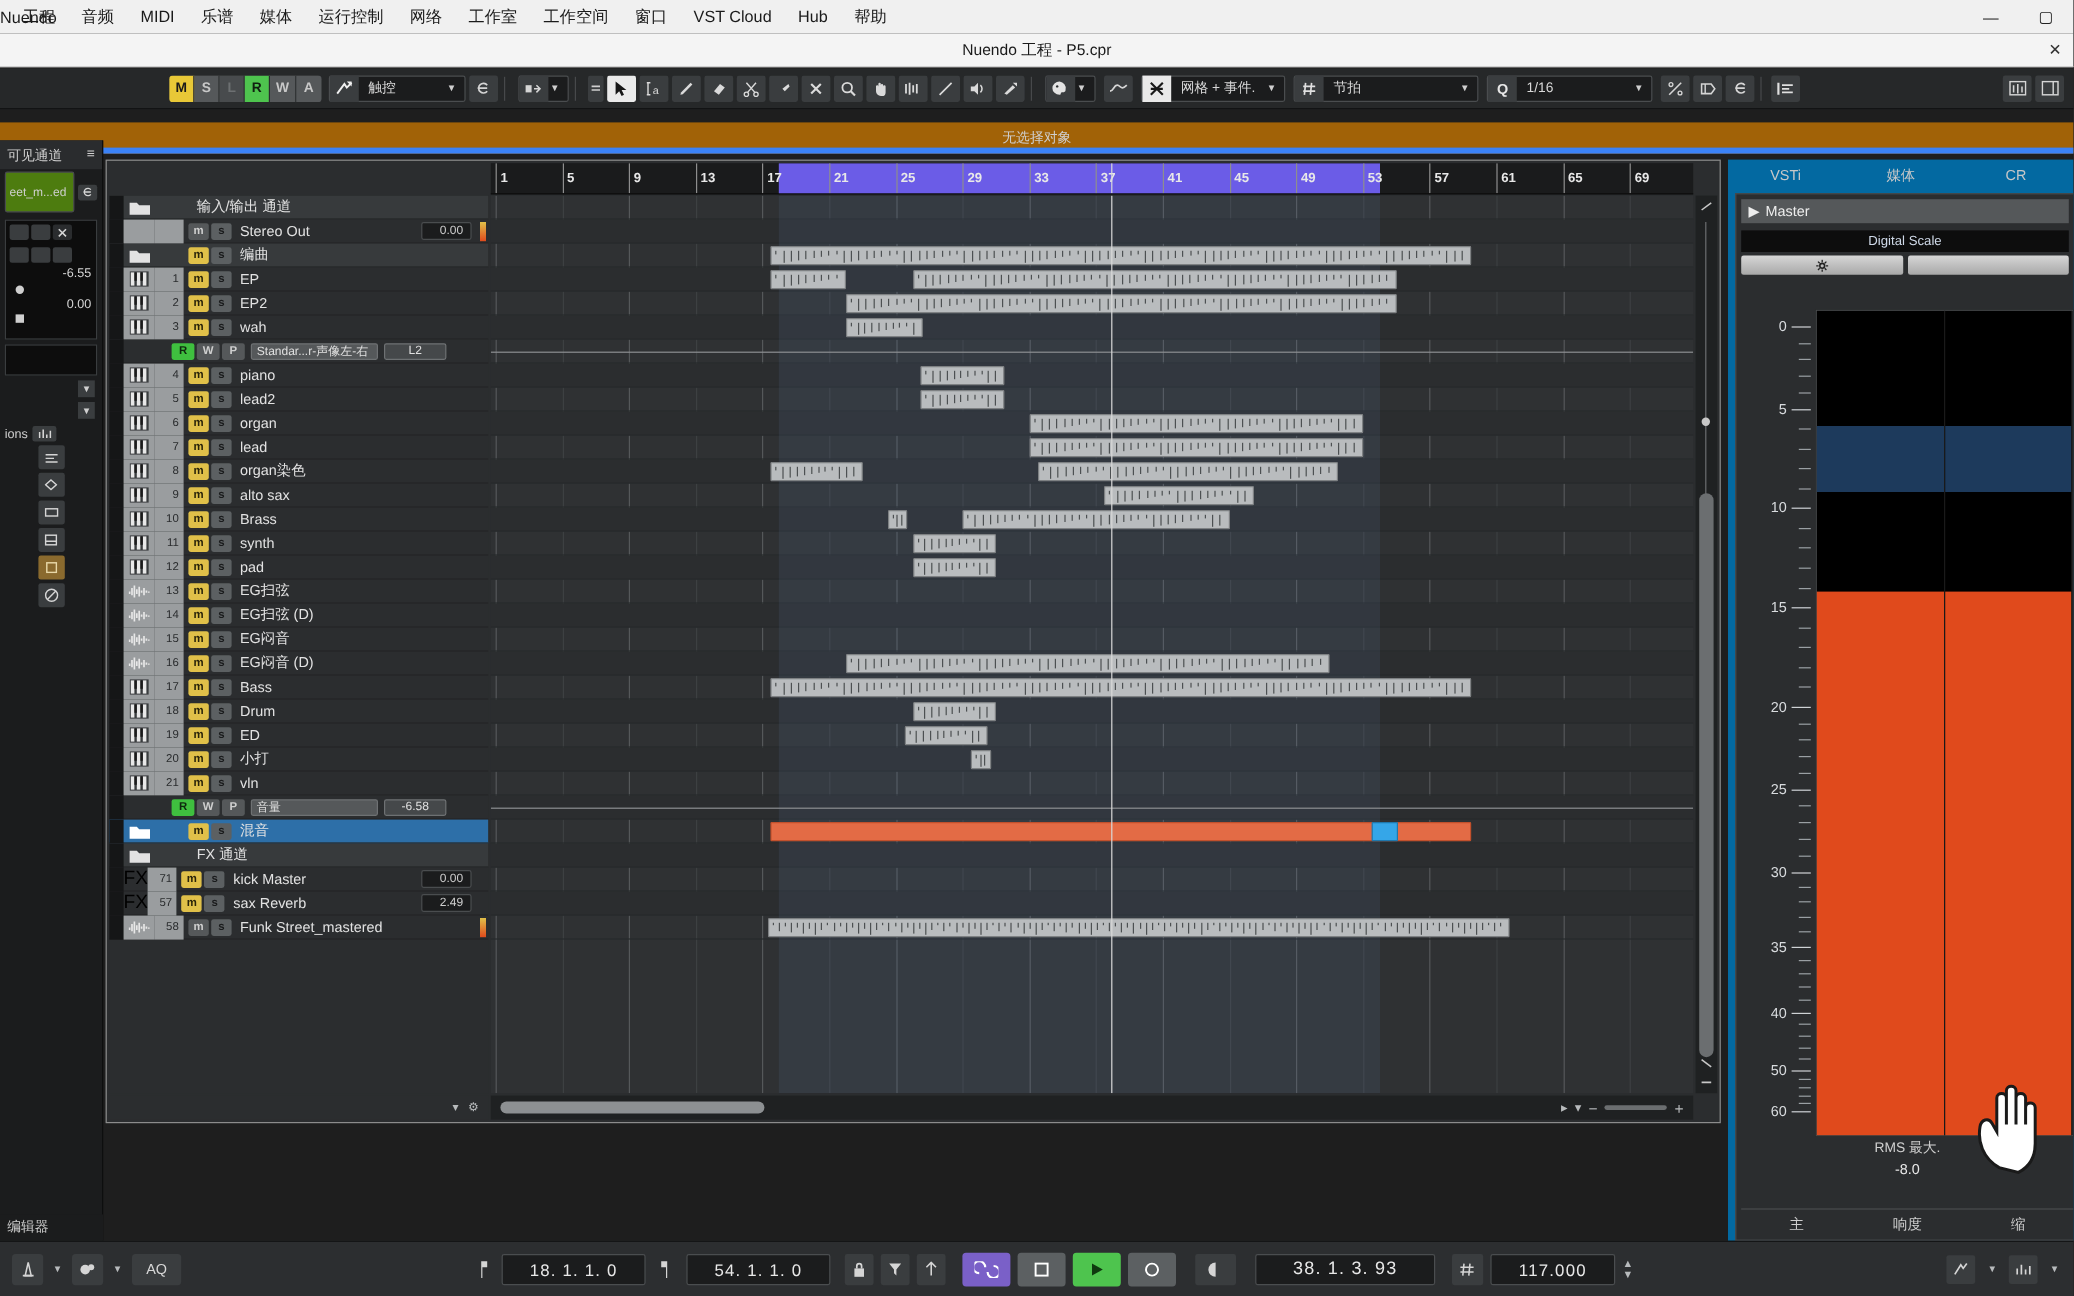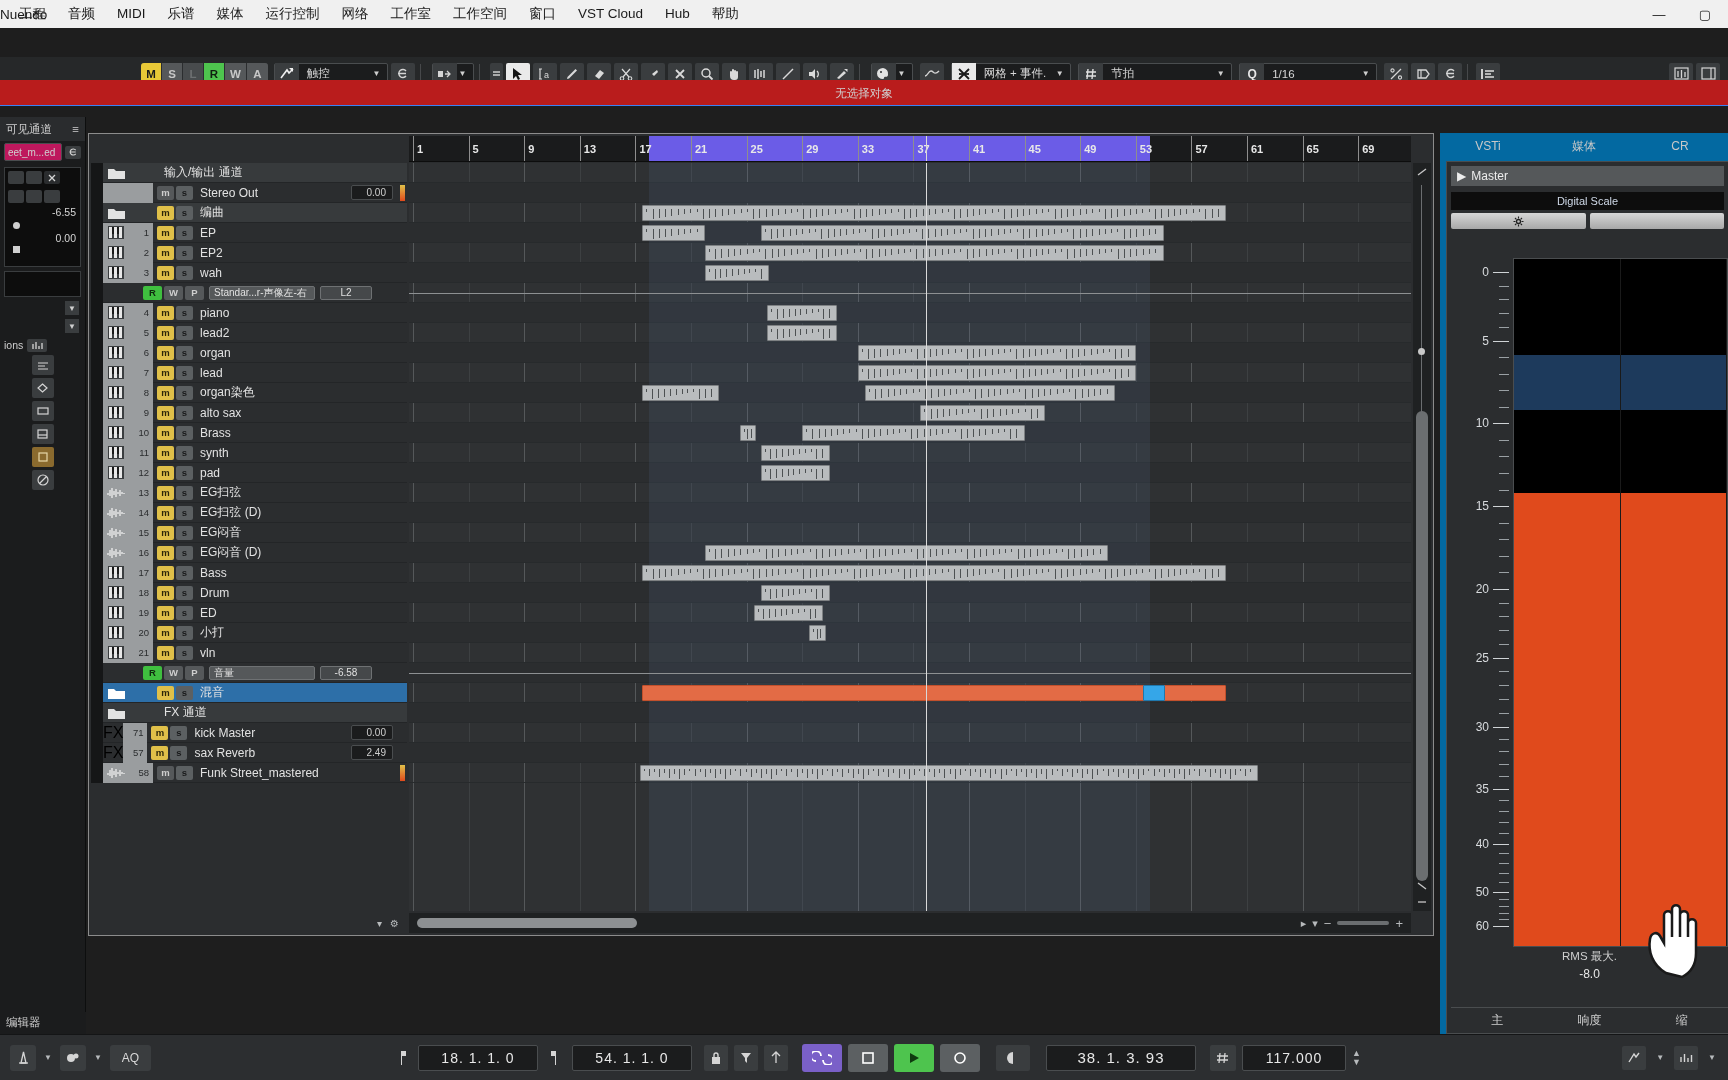--- a/index.html
+++ b/index.html
@@ -47,22 +47,22 @@
   .tcombo .lbl{ font-size:11.5px; color:#d8d8d8; padding:0 8px; white-space:nowrap; }
   .tcombo .arw{ width:16px; text-align:center; font-size:8px; color:#cfcfcf; padding-right:5px;}
   .ibtn{ width:24px; height:22px; display:flex; align-items:center; justify-content:center;
     background:#3a3d3f; border-radius:2px; margin-left:3px; }
   .ibtn.sel{ background:#eaeaea; }
   .toolsep{ width:1px; height:20px; background:#47494b; margin:0 5px; }
 
   svg{ display:block; }
 
   
-  .infoline{ position:absolute; left:0; top:80px; width:1728px; height:26px;
-    background:#b91c1c; border-bottom:1px solid #3b82f6; }
+  .infoline{ position:absolute; left:0; top:102px; width:1728px; height:26px;
+    background:#a16207; border-bottom:5px solid #3b82f6; }
   .infoline span{ position:absolute; left:0; right:0; text-align:center; line-height:26px;
     font-size:11.5px; color:#cfcfcf; }
 
   
   .leftstrip{ position:absolute; left:0; top:117px; width:86px; bottom:46px;
     background:#1b1c1d; border-right:1px solid #0d0e0e; }
   .ls-hdr{ height:24px; display:flex; align-items:center; justify-content:space-between;
     padding:0 6px; font-size:11.5px; color:#cfcfcf; background:#2a2c2e; }
   .ls-box{ margin:4px; background:#0d0d0d; border:1px solid #3a3d3f; height:100px; position:relative;}
   .ls-row{ display:flex; gap:2px; padding:3px; }
@@ -238,20 +238,24 @@
     <div class="mi">VST Cloud</div>
     <div class="mi">Hub</div>
     <div class="mi">帮助</div>
     <div class="apptitle">Nuendo</div>
     <div class="oswinbtns">
       <div>—</div>
       <div>▢</div>
     </div>
   </div>
 
+  <div class="projbar">
+    <div class="t">Nuendo 工程 - P5.cpr</div>
+    <div class="close">✕</div>
+  </div>
 
   <div class="toolbar">
     <div style="width:135px"></div>
     <div class="tgrp">
       <div class="tbtn M">M</div>
       <div class="tbtn">S</div>
       <div class="tbtn dim">L</div>
       <div class="tbtn R">R</div>
       <div class="tbtn">W</div>
       <div class="tbtn">A</div>
@@ -442,21 +446,21 @@
   <div class="infoline">
     <span>无选择对象</span>
   </div>
 
   <div class="leftstrip">
     <div class="ls-hdr">
       <span>可见通道</span>
       <span>≡</span>
     </div>
     <div style="display:flex;align-items:center;gap:3px;padding:2px 4px;">
-      <div style="flex:1;height:18px;background:#be185d;border:1px solid #4a4d4f;border-radius:2px;
+      <div style="flex:1;height:34px;background:#4d7c0f;border:1px solid #4a4d4f;border-radius:2px;
            font-size:10px;color:#d0d0d0;display:flex;align-items:center;padding:0 3px;white-space:nowrap;overflow:hidden">eet_m...ed</div>
       <div class="ls-sq">
         <svg width="10" height="10" viewBox="0 0 13 13">
             <path d="M10 4a4 4 0 1 0 0 5 M2 6.5 h8" stroke="#d5d5d5" stroke-width="1.4" fill="none"></path>
           </svg>
       </div>
     </div>
     <div class="ls-box">
       <div class="ls-row">
         <div class="ls-sq"></div>
@@ -479,21 +483,21 @@
     </div>
     <div style="margin:2px 4px;height:26px;background:#0d0d0d;border:1px solid #3a3d3f"></div>
     <div style="display:flex;justify-content:flex-end;padding:2px 6px">
       <div style="width:14px;height:14px;background:#3a3d3f;color:#cfcfcf;font-size:8px;
            display:flex;align-items:center;justify-content:center">▼</div>
     </div>
     <div style="display:flex;justify-content:flex-end;padding:2px 6px">
       <div style="width:14px;height:14px;background:#3a3d3f;color:#cfcfcf;font-size:8px;
            display:flex;align-items:center;justify-content:center">▼</div>
     </div>
-    <div style="display:flex;gap:4px;padding:4px 4px 0">
+    <div style="display:flex;align-items:center;gap:4px;padding:4px 4px 0">
       <span style="font-size:10.5px;color:#cfcfcf">ions</span>
       <div class="ls-sq" style="width:20px">
         <svg width="11" height="9" viewBox="0 0 11 9">
             <path d="M1 8 v-5 M4 8 v-7 M7 8 v-3 M10 8 v-6" stroke="#d5d5d5" stroke-width="1.3"></path>
           </svg>
       </div>
     </div>
     <div class="ls-btn">
       <svg width="12" height="9" viewBox="0 0 12 9">
           <path d="M1 2 h10 M1 5 h7 M1 8 h10" stroke="#d5d5d5" stroke-width="1.2"></path>

